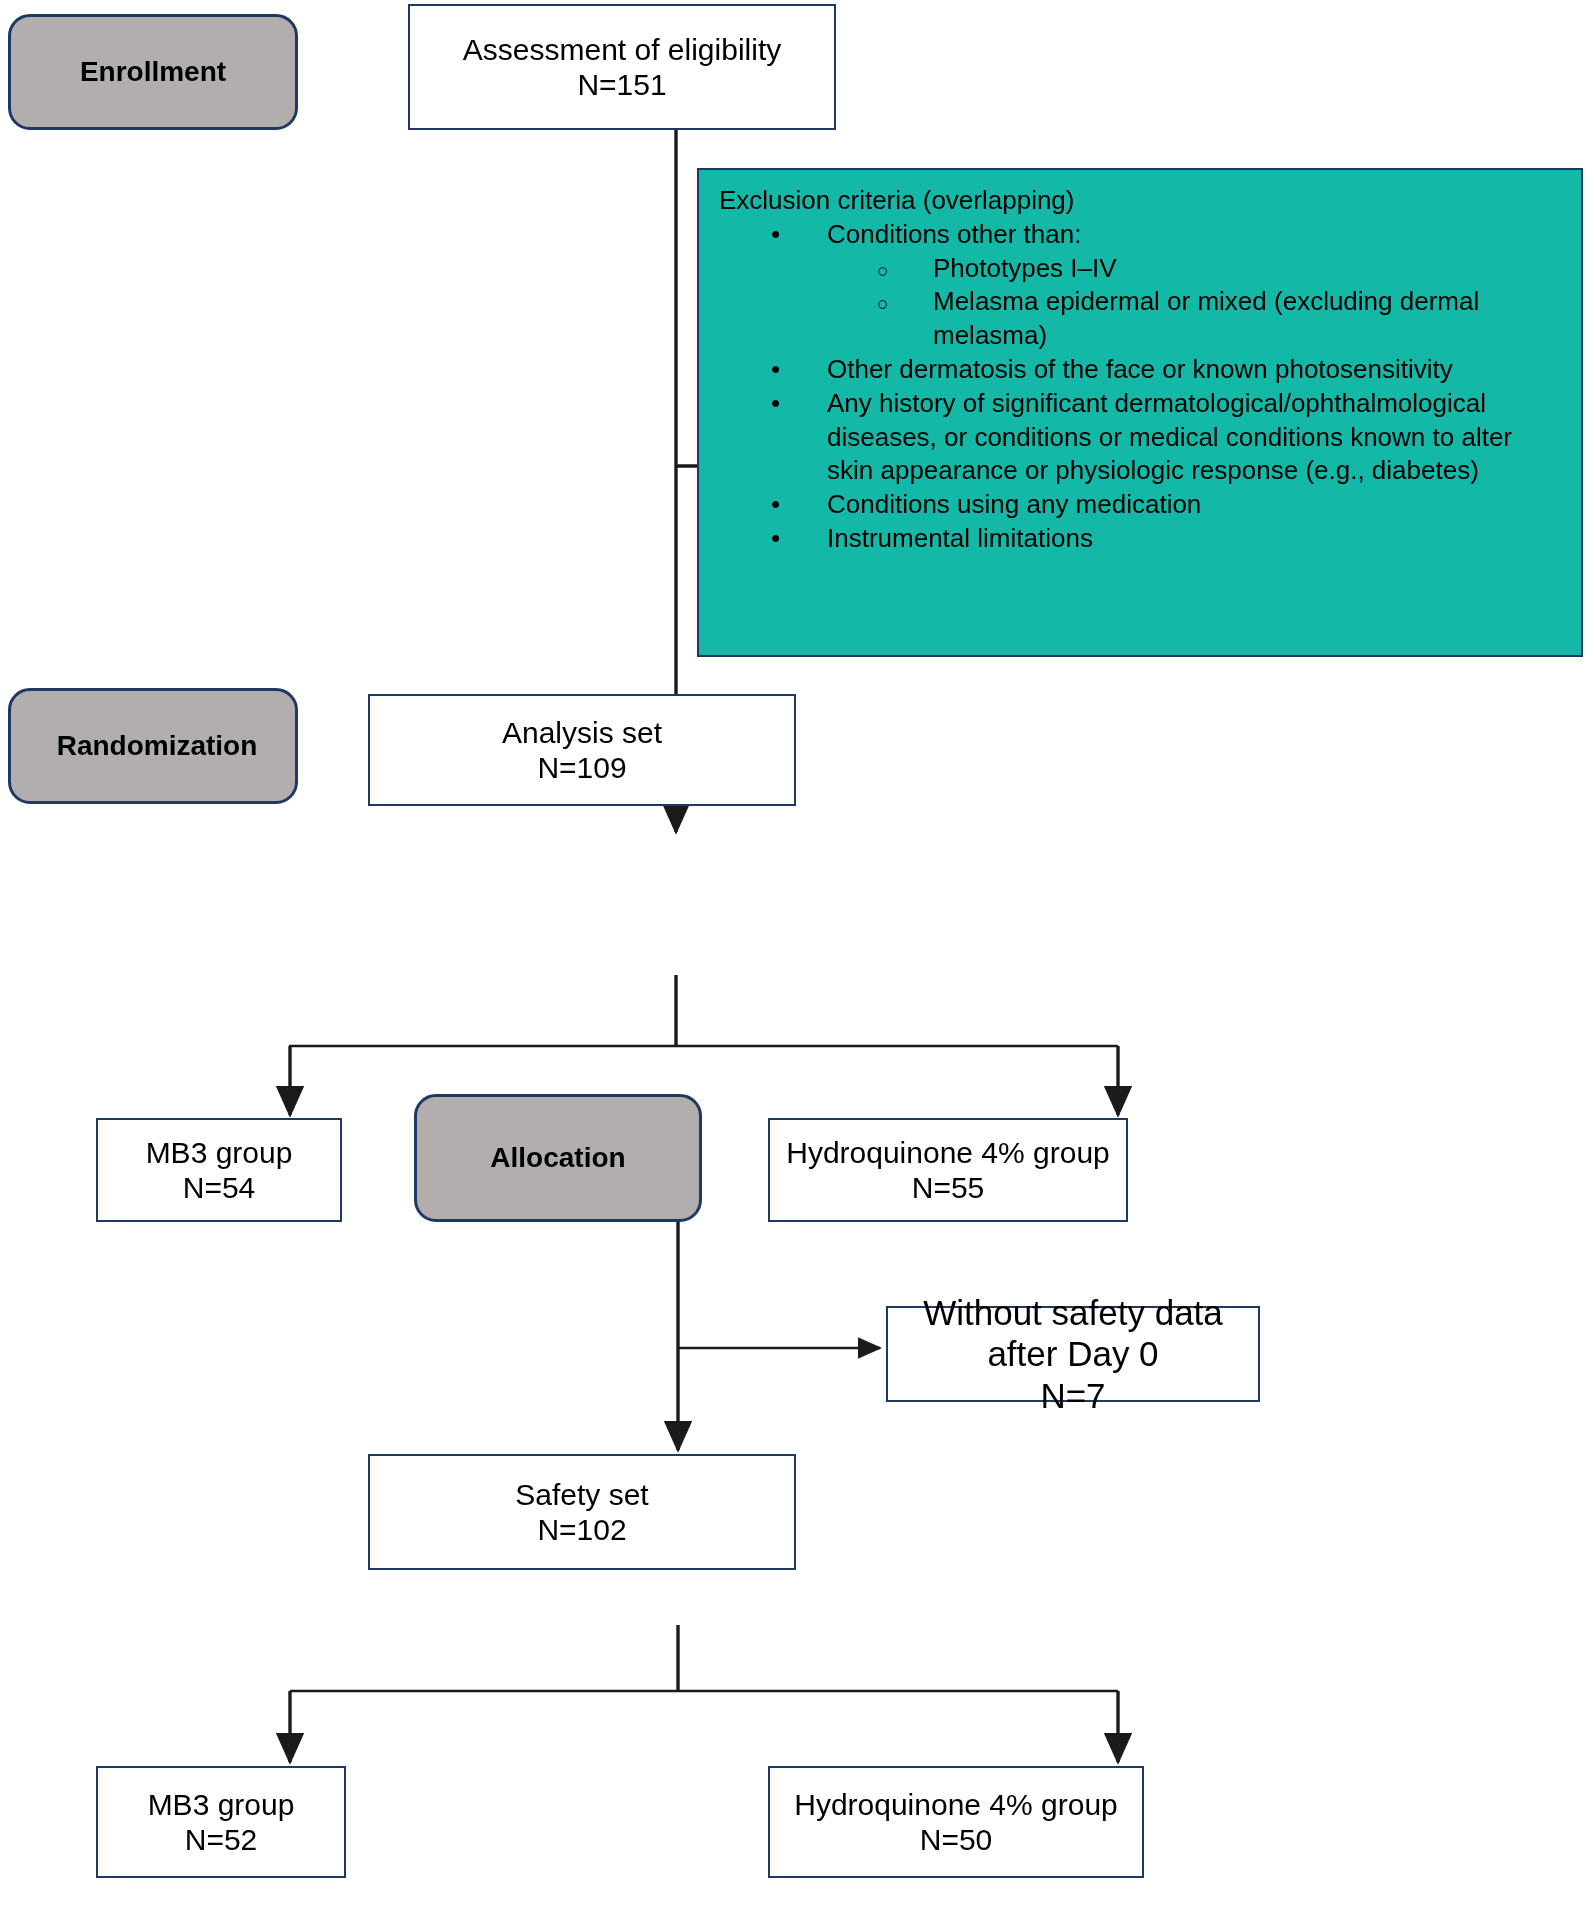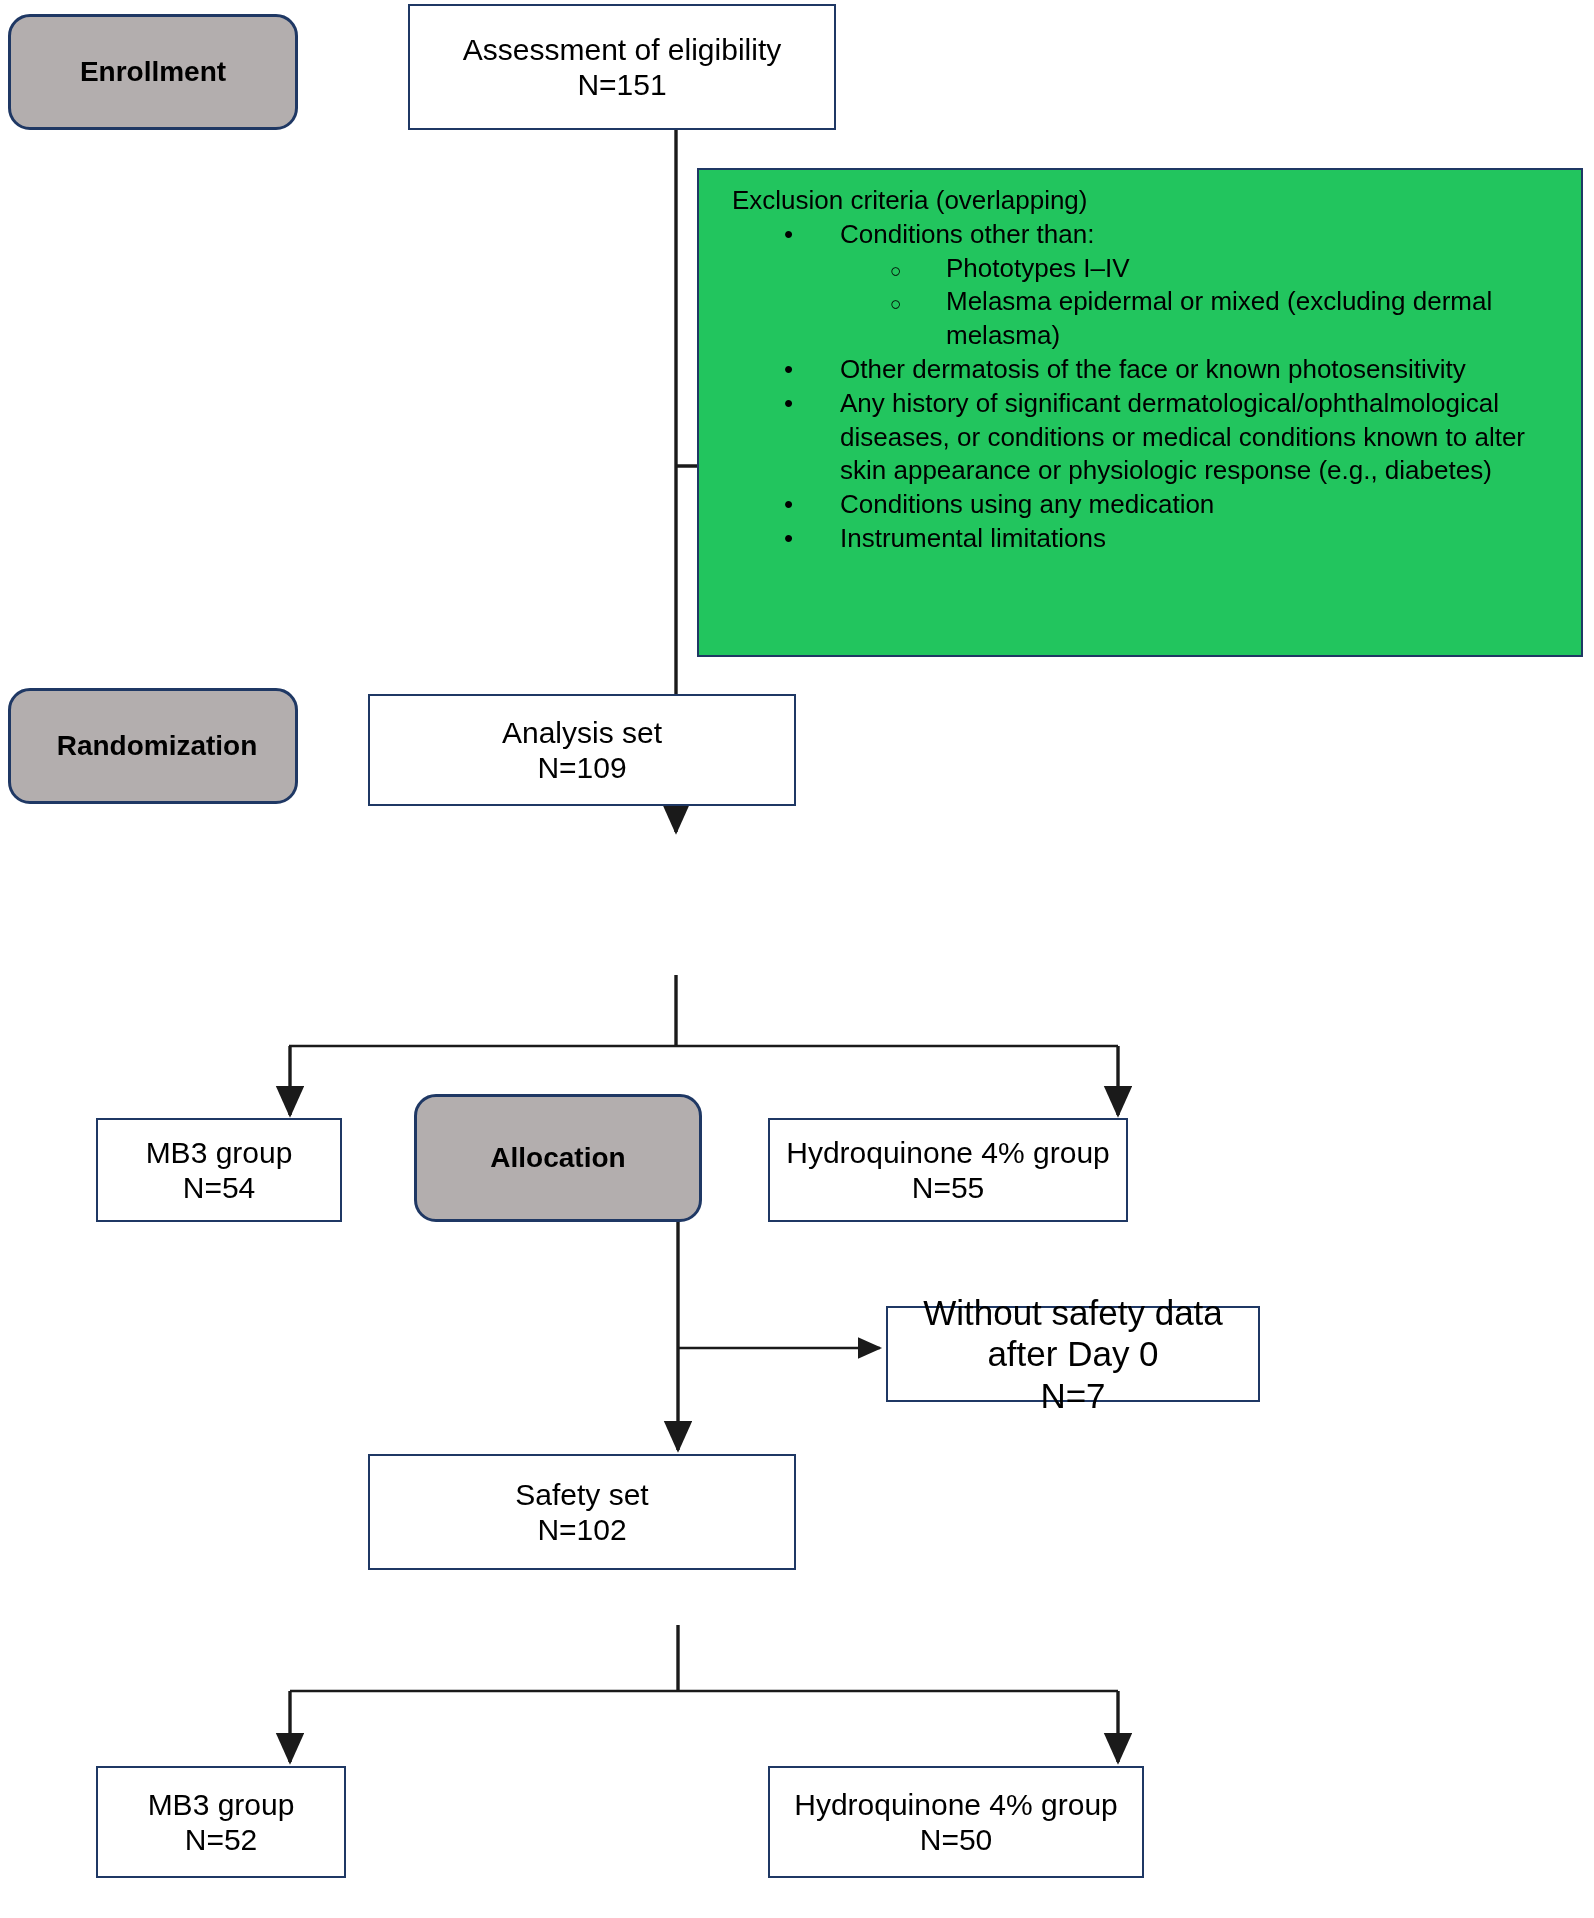--- a/index.html
+++ b/index.html
@@ -11,22 +11,22 @@
         align-items:center;justify-content:center;text-align:center;color:#000;}
   .box{background:#ffffff;border:2px solid #1f3864;}
   .stage-pill{background:#b3aeae;border:3px solid #1f3864;border-radius:22px;font-weight:bold;}
   .ln{display:block;line-height:1.18;}
 
   .f-title{font-size:30px;}
   .f-num{font-size:30px;}
   .f-pill{font-size:28px;}
   .f-small{font-size:35px;}
 
-  .crit{position:absolute;box-sizing:border-box;background:#22c55e;border:2px solid #1f3864;
-        padding:14px 16px 10px 33px;}
+  .crit{position:absolute;box-sizing:border-box;background:#14b8a6;border:2px solid #1f3864;
+        padding:14px 16px 10px 20px;}
   .crit-head{font-size:26px;line-height:1.30;color:#000;}
   .lvl1{font-size:26px;line-height:1.30;color:#000;display:flex;padding-left:52px;}
   .lvl2{font-size:26px;line-height:1.30;color:#000;display:flex;padding-left:158px;}
   .bullet{flex:0 0 56px;}
   .bullet-d::before{content:"\2022";}
   .bullet-c::before{content:"\25CB";font-size:19px;}
   .btxt{flex:1 1 auto;}
 </style>
 </head>
 <body>

